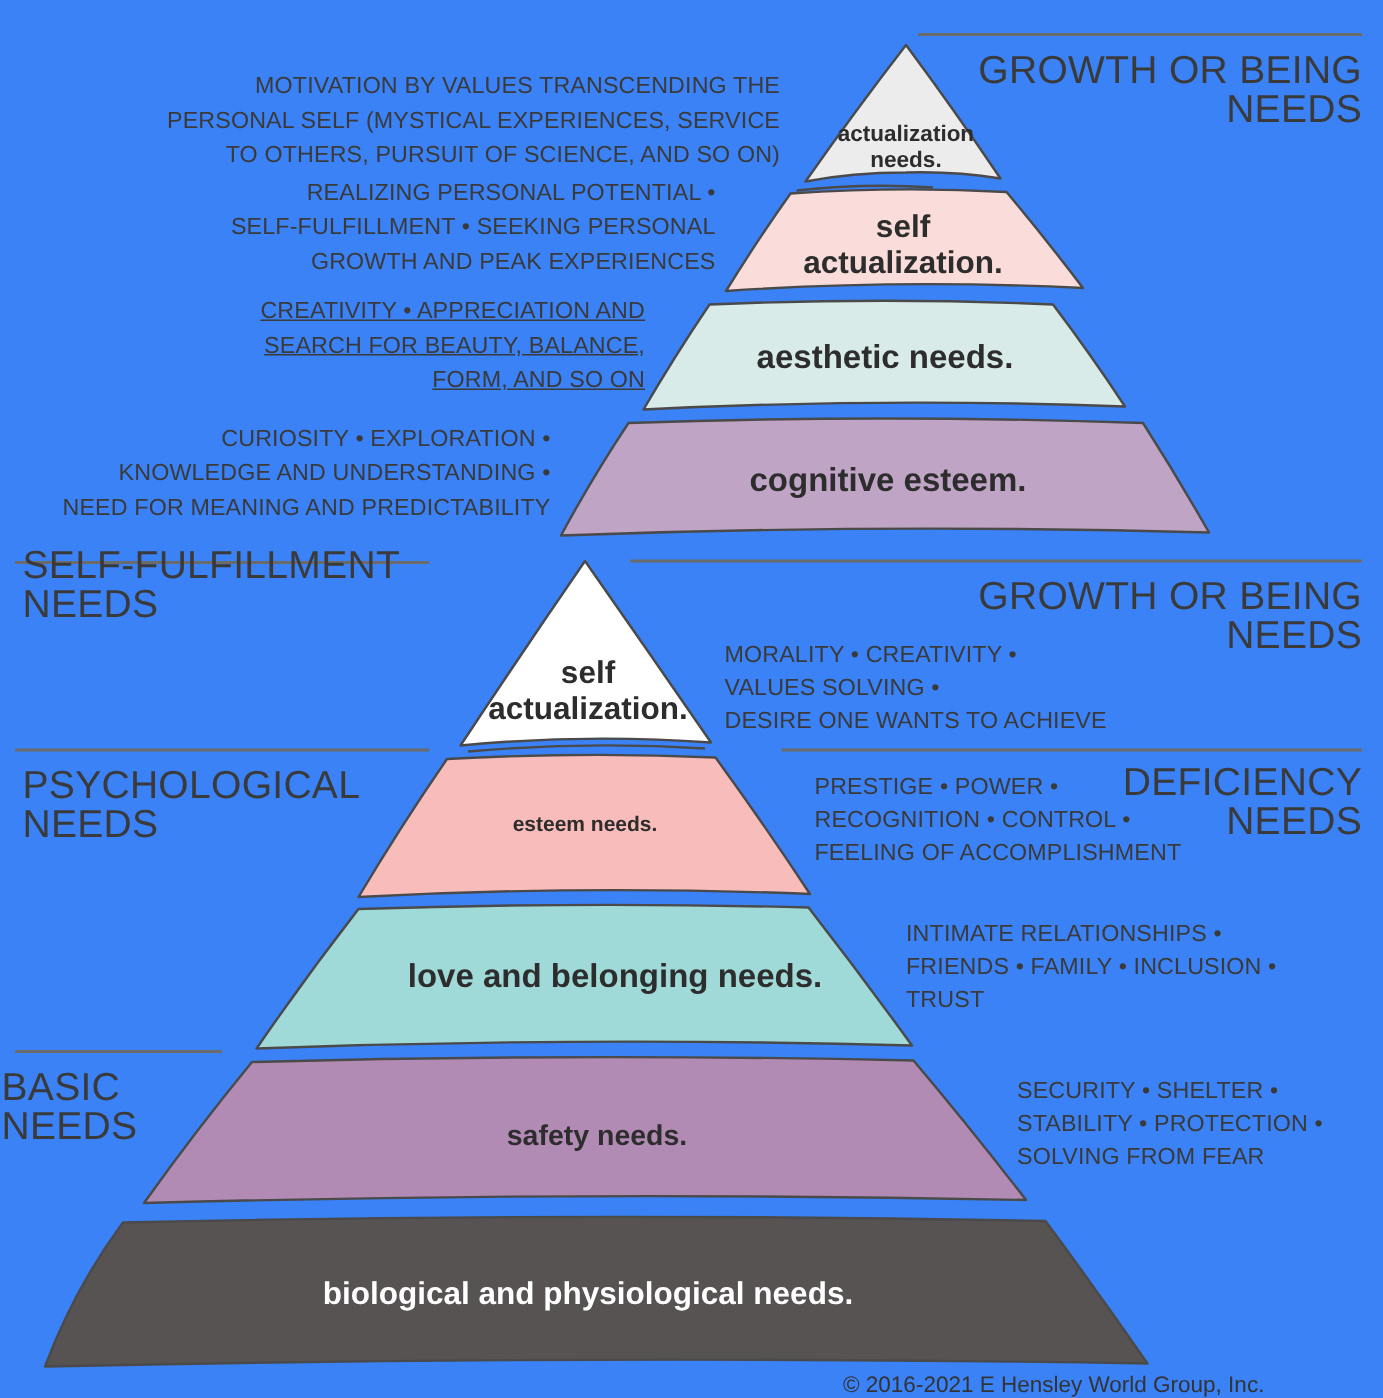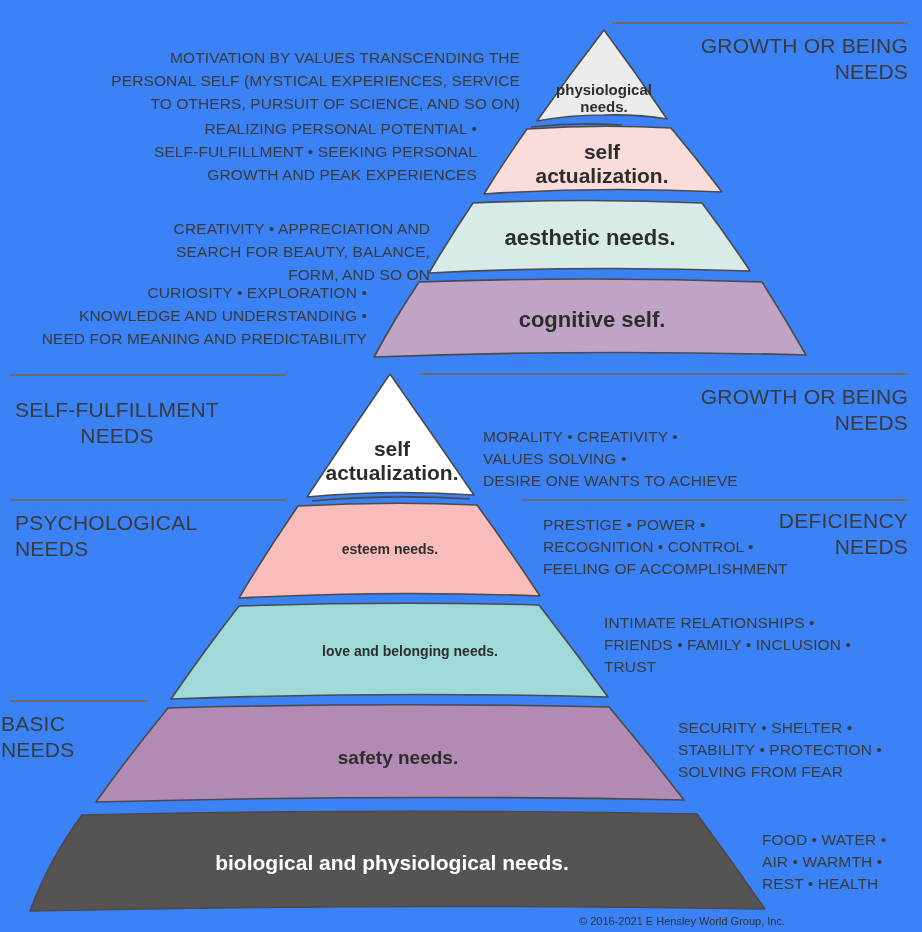--- a/index.html
+++ b/index.html
@@ -10,32 +10,32 @@
   #shapes{position:absolute;left:0;top:0;}
   #shapes path{stroke:#4a4a4a;stroke-width:1.6;stroke-linejoin:round;}
   .sketch{fill:none;stroke:#4a4a4a;stroke-width:1.4;}
   .anno{
     position:absolute;font-size:15.5px;line-height:23px;color:#3a3a3a;
     white-space:pre-line;letter-spacing:0.1px;
   }
   .anno.r{text-align:right;}
   .anno.l{text-align:left;}
   .section{
-    position:absolute;font-size:21px;line-height:26px;color:#3a3a3a;
+    position:absolute;font-size:26px;line-height:26px;color:#3a3a3a;
     white-space:pre-line;letter-spacing:0.2px;
   }
   .section.r{text-align:right;}
   .rule{position:absolute;height:2px;background:#6b6b6b;}
   .lvl{
     position:absolute;font-weight:bold;color:#2d2d2d;text-align:center;
     white-space:pre-line;
   }
   .lvl.w{color:#ffffff;}
   .copyright{
-    position:absolute;font-size:11px;color:#333333;text-align:center;white-space:nowrap;
+    position:absolute;font-size:15px;color:#333333;text-align:center;white-space:nowrap;
   }
 </style>
 </head>
 <body>
 
 <div id="canvas">
 
   <svg id="shapes" width="922" height="932" viewBox="0 0 922 932">
 
     <path d="M604,30 Q636,73 667,119 Q636,114 604,115 Q568,115 537,121 Q570,74 604,30 Z" fill="#ececec"></path>
@@ -58,38 +58,38 @@
   <div class="rule" style="left:10px;top:499px;width:276px;"></div>
   <div class="rule" style="left:521px;top:499px;width:387px;"></div>
   <div class="rule" style="left:10px;top:700px;width:138px;"></div>
 
   <div class="anno r" style="right:402px;top:46px;">MOTIVATION BY VALUES TRANSCENDING THE
 PERSONAL SELF (MYSTICAL EXPERIENCES, SERVICE
 TO OTHERS, PURSUIT OF SCIENCE, AND SO ON)</div>
   <div class="anno r" style="right:445px;top:117px;">REALIZING PERSONAL POTENTIAL •
 SELF-FULFILLMENT • SEEKING PERSONAL
 GROWTH AND PEAK EXPERIENCES</div>
-  <div class="anno r" style="right:492px;top:217px;">CREATIVITY • APPRECIATION AND
+  <div class="anno r" style="right:492px;top:196px;text-decoration:underline;">CREATIVITY • APPRECIATION AND
 SEARCH FOR BEAUTY, BALANCE,
 FORM, AND SO ON</div>
   <div class="anno r" style="right:555px;top:281px;">CURIOSITY • EXPLORATION •
 KNOWLEDGE AND UNDERSTANDING •
 NEED FOR MEANING AND PREDICTABILITY</div>
 
   <div class="section r" style="right:14px;top:33px;">GROWTH OR BEING
 NEEDS</div>
 
-  <div class="lvl" style="left:524px;top:81px;width:160px;font-size:15px;line-height:17px;">physiological
+  <div class="lvl" style="left:524px;top:81px;width:160px;font-size:15px;line-height:17px;">actualization
 needs.</div>
   <div class="lvl" style="left:502px;top:140px;width:200px;font-size:21px;line-height:24px;">self
 actualization.</div>
   <div class="lvl" style="left:440px;top:225px;width:300px;font-size:22px;line-height:26px;">aesthetic needs.</div>
-  <div class="lvl" style="left:442px;top:307px;width:300px;font-size:22px;line-height:26px;">cognitive self.</div>
+  <div class="lvl" style="left:442px;top:307px;width:300px;font-size:22px;line-height:26px;">cognitive esteem.</div>
 
-  <div class="section" style="left:15px;top:397px;text-align:center;">SELF-FULFILLMENT
+  <div class="section" style="left:15px;top:363px;">SELF-FULFILLMENT
 NEEDS</div>
   <div class="section" style="left:15px;top:510px;">PSYCHOLOGICAL
 NEEDS</div>
   <div class="section" style="left:1px;top:711px;">BASIC
 NEEDS</div>
 
   <div class="section r" style="right:14px;top:384px;">GROWTH OR BEING
 NEEDS</div>
   <div class="section r" style="right:14px;top:508px;">DEFICIENCY
 NEEDS</div>
@@ -99,26 +99,23 @@
 DESIRE ONE WANTS TO ACHIEVE</div>
   <div class="anno l" style="left:543px;top:514px;line-height:22px;">PRESTIGE • POWER •
 RECOGNITION • CONTROL •
 FEELING OF ACCOMPLISHMENT</div>
   <div class="anno l" style="left:604px;top:612px;line-height:22px;">INTIMATE RELATIONSHIPS •
 FRIENDS • FAMILY • INCLUSION •
 TRUST</div>
   <div class="anno l" style="left:678px;top:717px;line-height:22px;">SECURITY • SHELTER •
 STABILITY • PROTECTION •
 SOLVING FROM FEAR</div>
-  <div class="anno l" style="left:762px;top:829px;line-height:22px;">FOOD • WATER •
-AIR • WARMTH •
-REST • HEALTH</div>
 
   <div class="lvl" style="left:292px;top:437px;width:200px;font-size:21px;line-height:24px;">self
 actualization.</div>
   <div class="lvl" style="left:240px;top:536px;width:300px;font-size:14px;line-height:26px;">esteem needs.</div>
-  <div class="lvl" style="left:230px;top:638px;width:360px;font-size:14px;line-height:26px;">love and belonging needs.</div>
+  <div class="lvl" style="left:230px;top:638px;width:360px;font-size:22px;line-height:26px;">love and belonging needs.</div>
   <div class="lvl" style="left:248px;top:745px;width:300px;font-size:19px;line-height:26px;">safety needs.</div>
   <div class="lvl w" style="left:172px;top:850px;width:440px;font-size:21px;line-height:25px;">biological and physiological needs.</div>
 
   <div class="copyright" style="left:562px;top:915px;width:240px;">© 2016-2021 E Hensley World Group, Inc.</div>
 
 </div>
 
 </body></html>

